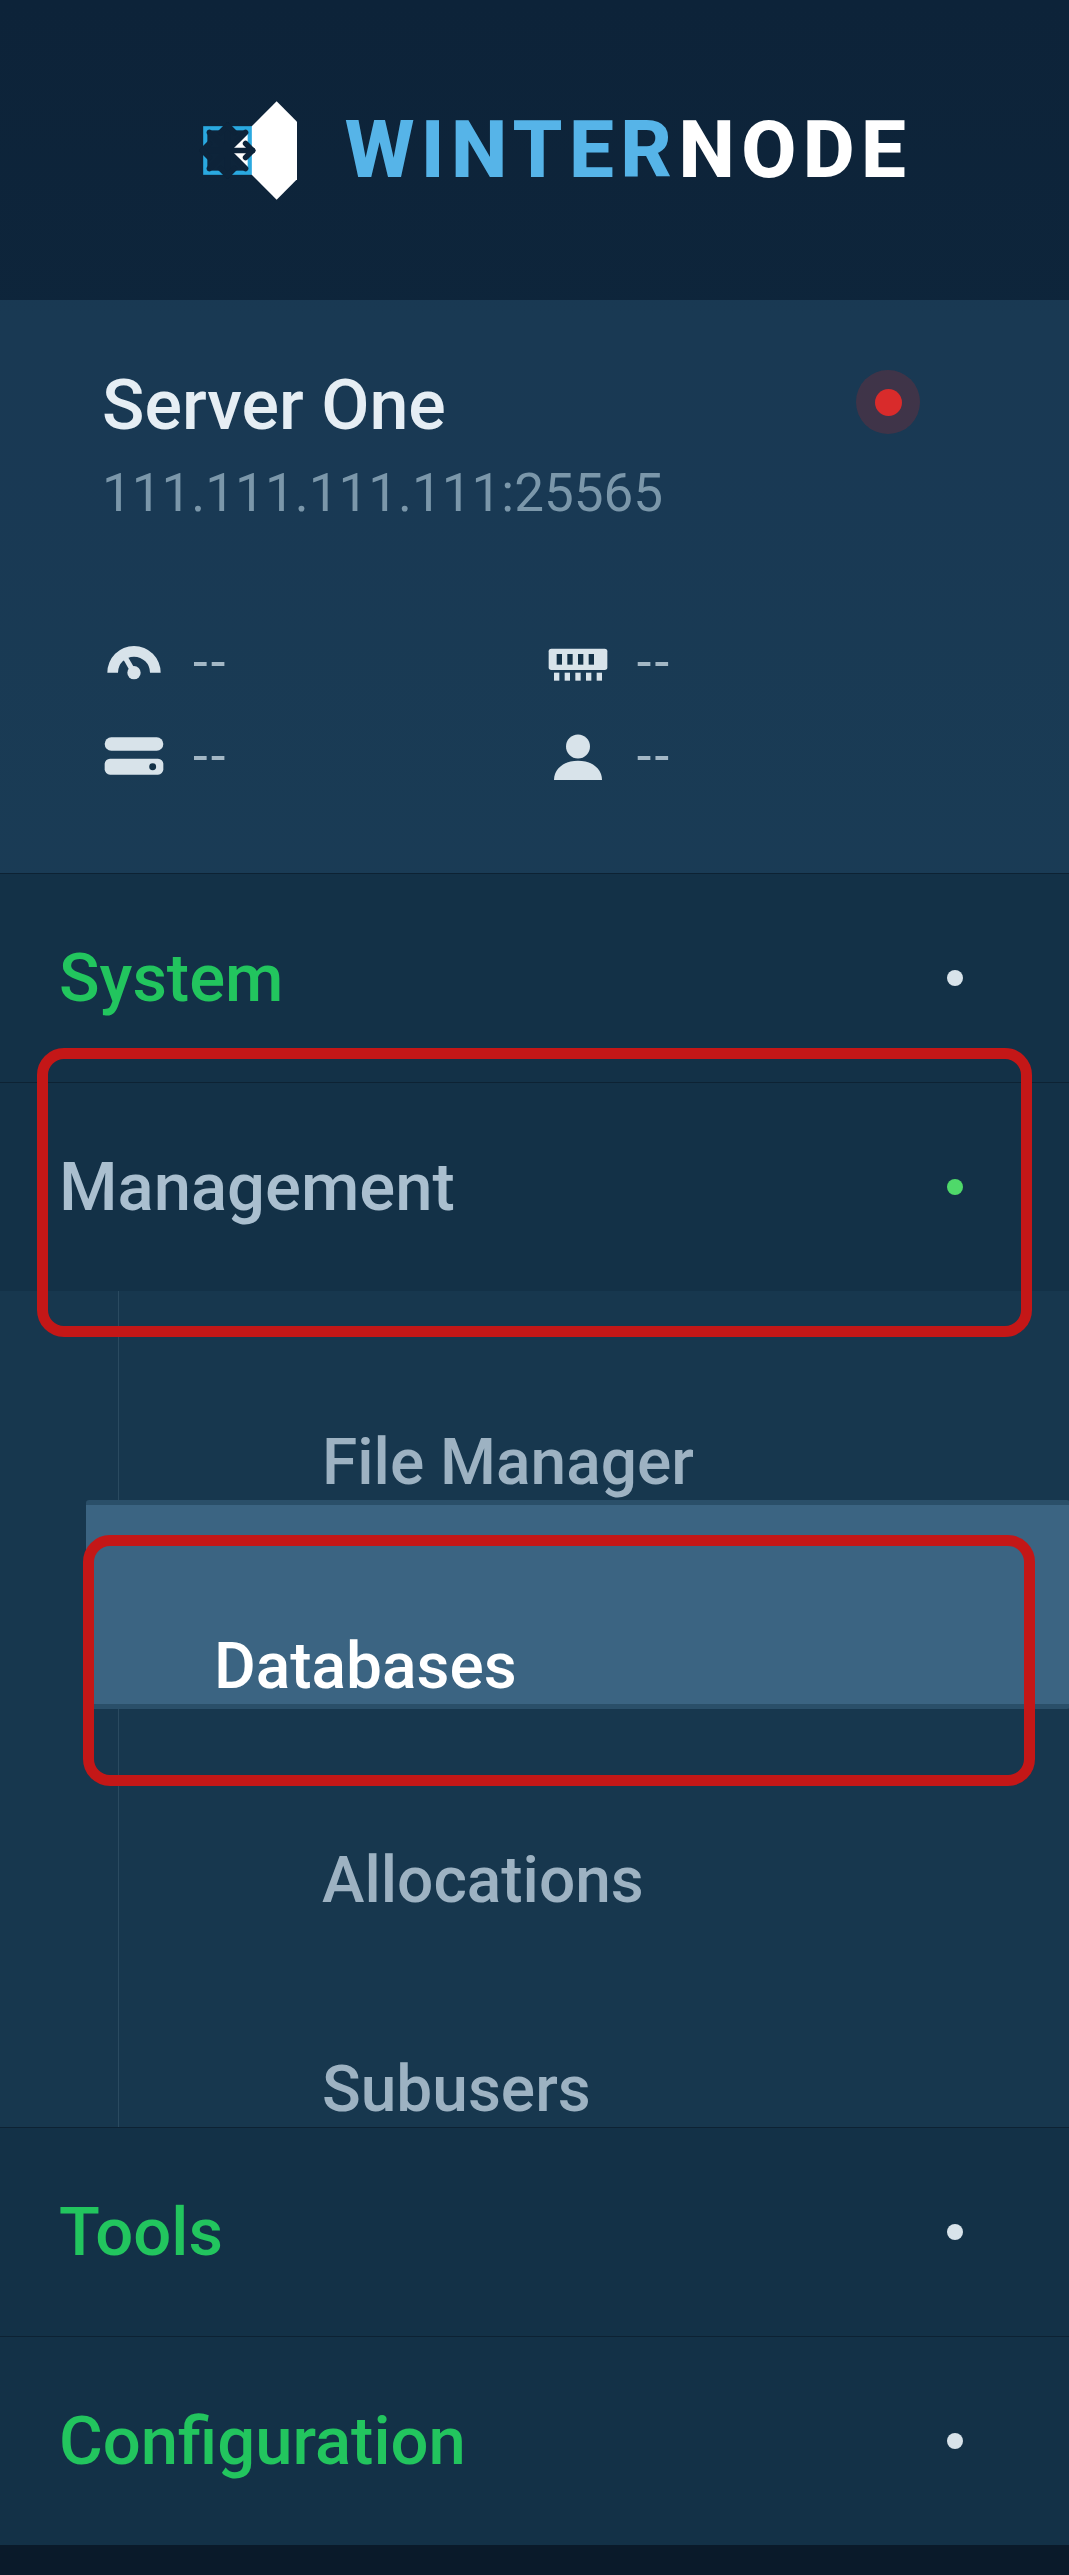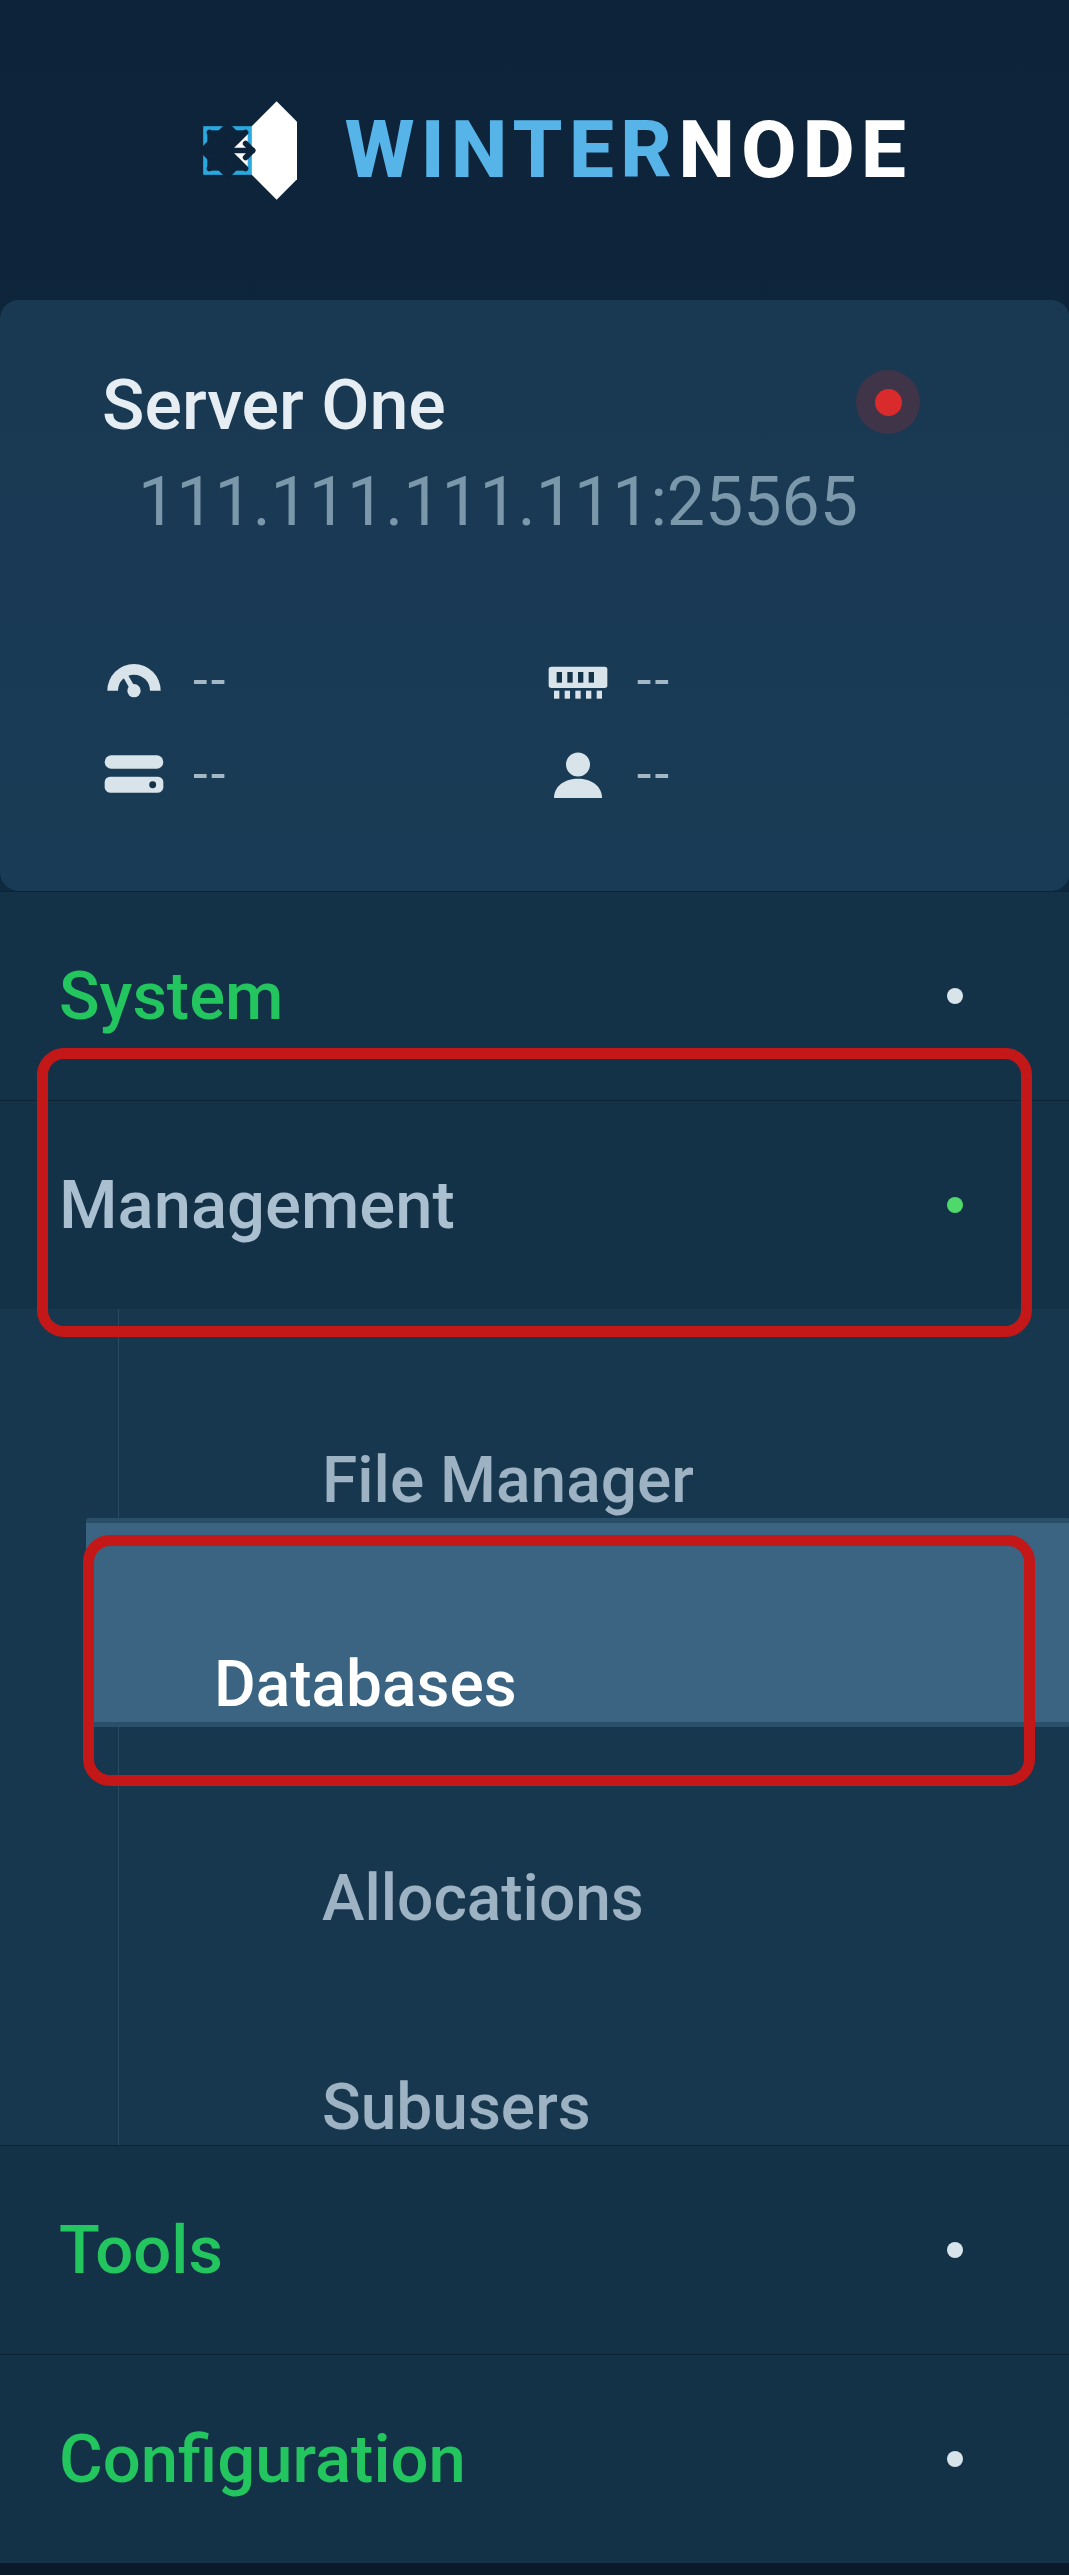--- a/index.html
+++ b/index.html
@@ -35,32 +35,30 @@
     font-size: 80px;
     letter-spacing: 6.4px;
     line-height: 1;
   }
   .logo-winter { color: #56b4e8; }
   .logo-node  { color: #ffffff; }
   .server-card {
     background: rgba(40, 82, 112, 0.45);
     padding: 64px 102px 86px 102px;
     position: relative;
-    border-radius: 19px;
   }
   .server-name {
     color: #e6eef4;
     font-size: 70px;
     font-weight: 500;
   }
   .server-address {
     color: #7b97aa;
-    font-size: 68px;
+    font-size: 53px;
     margin-top: 16px;
-    margin-left: 36px;
   }
   .status-dot {
     position: absolute;
     top: 70px;
     right: 150px;
     width: 64px;
     height: 64px;
     border-radius: 50%;
     background: rgba(180, 40, 40, 0.25);
     display: flex;

